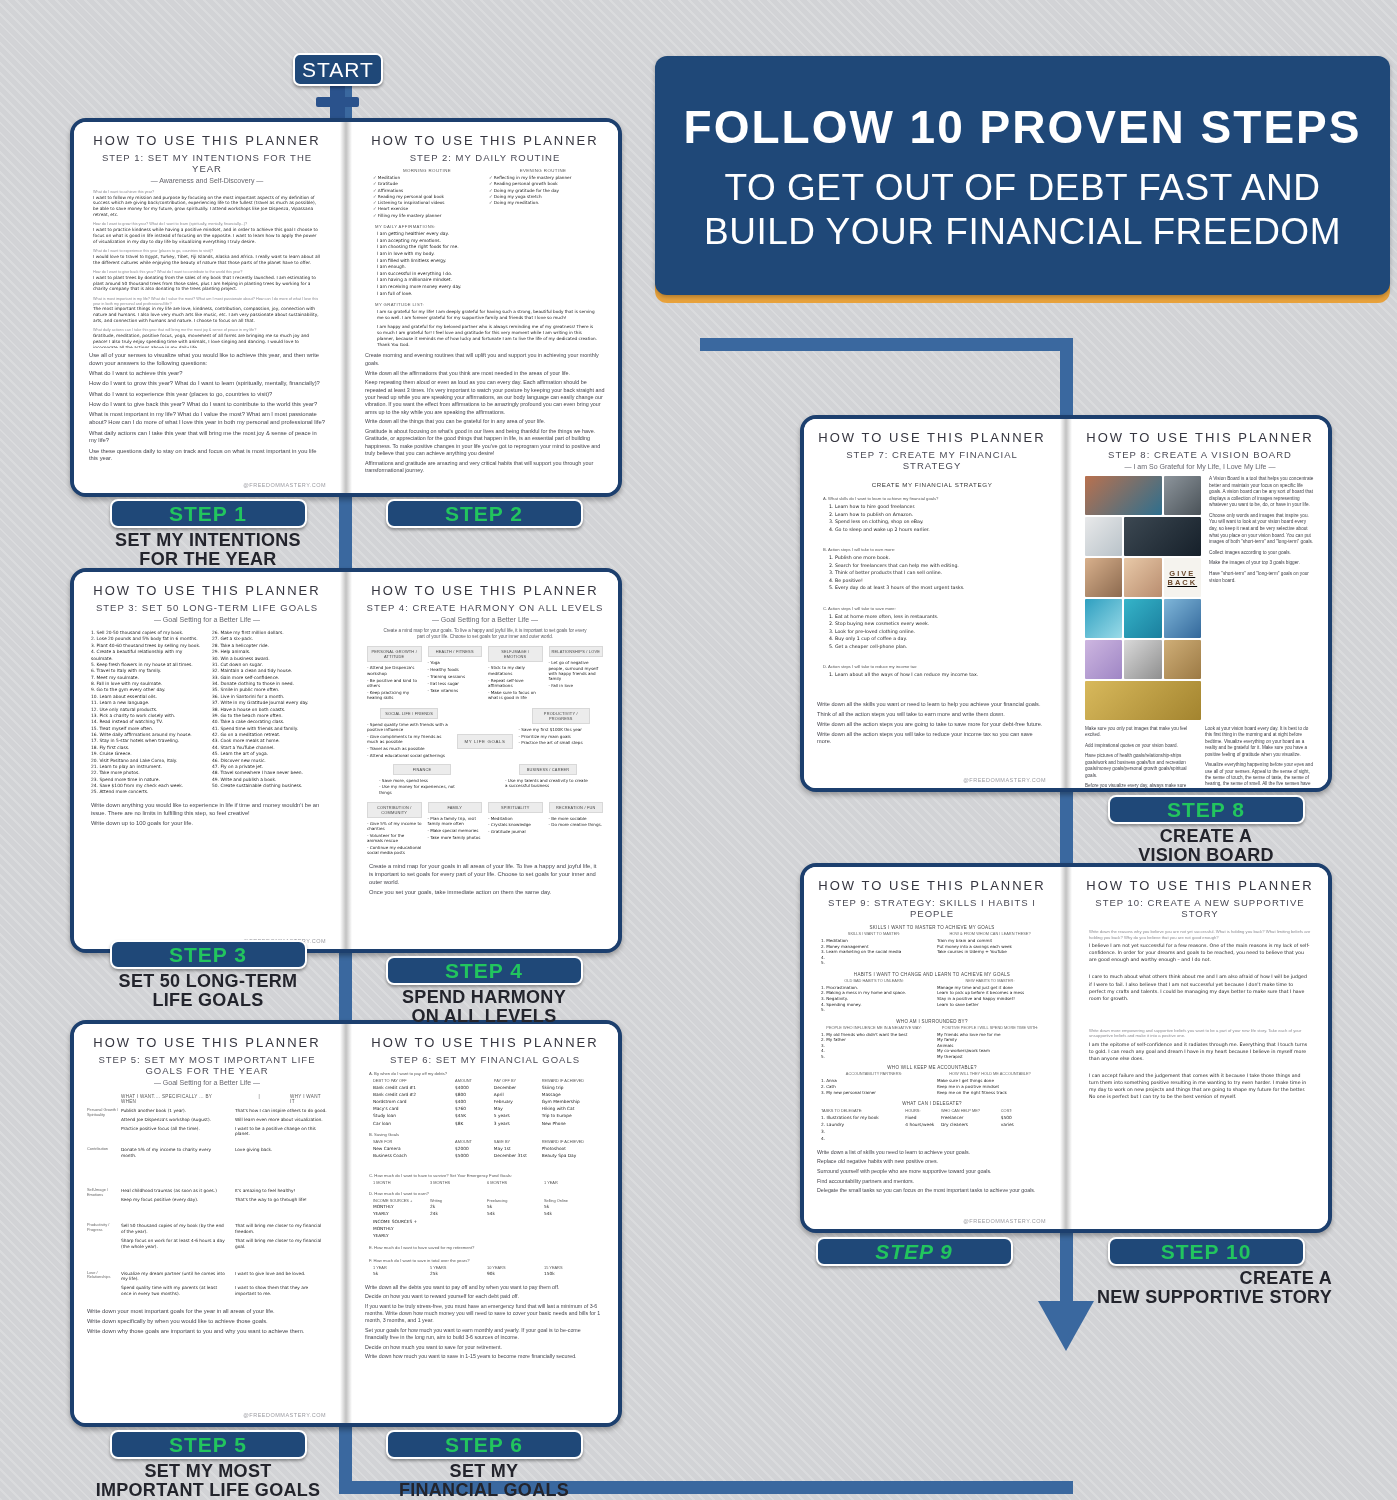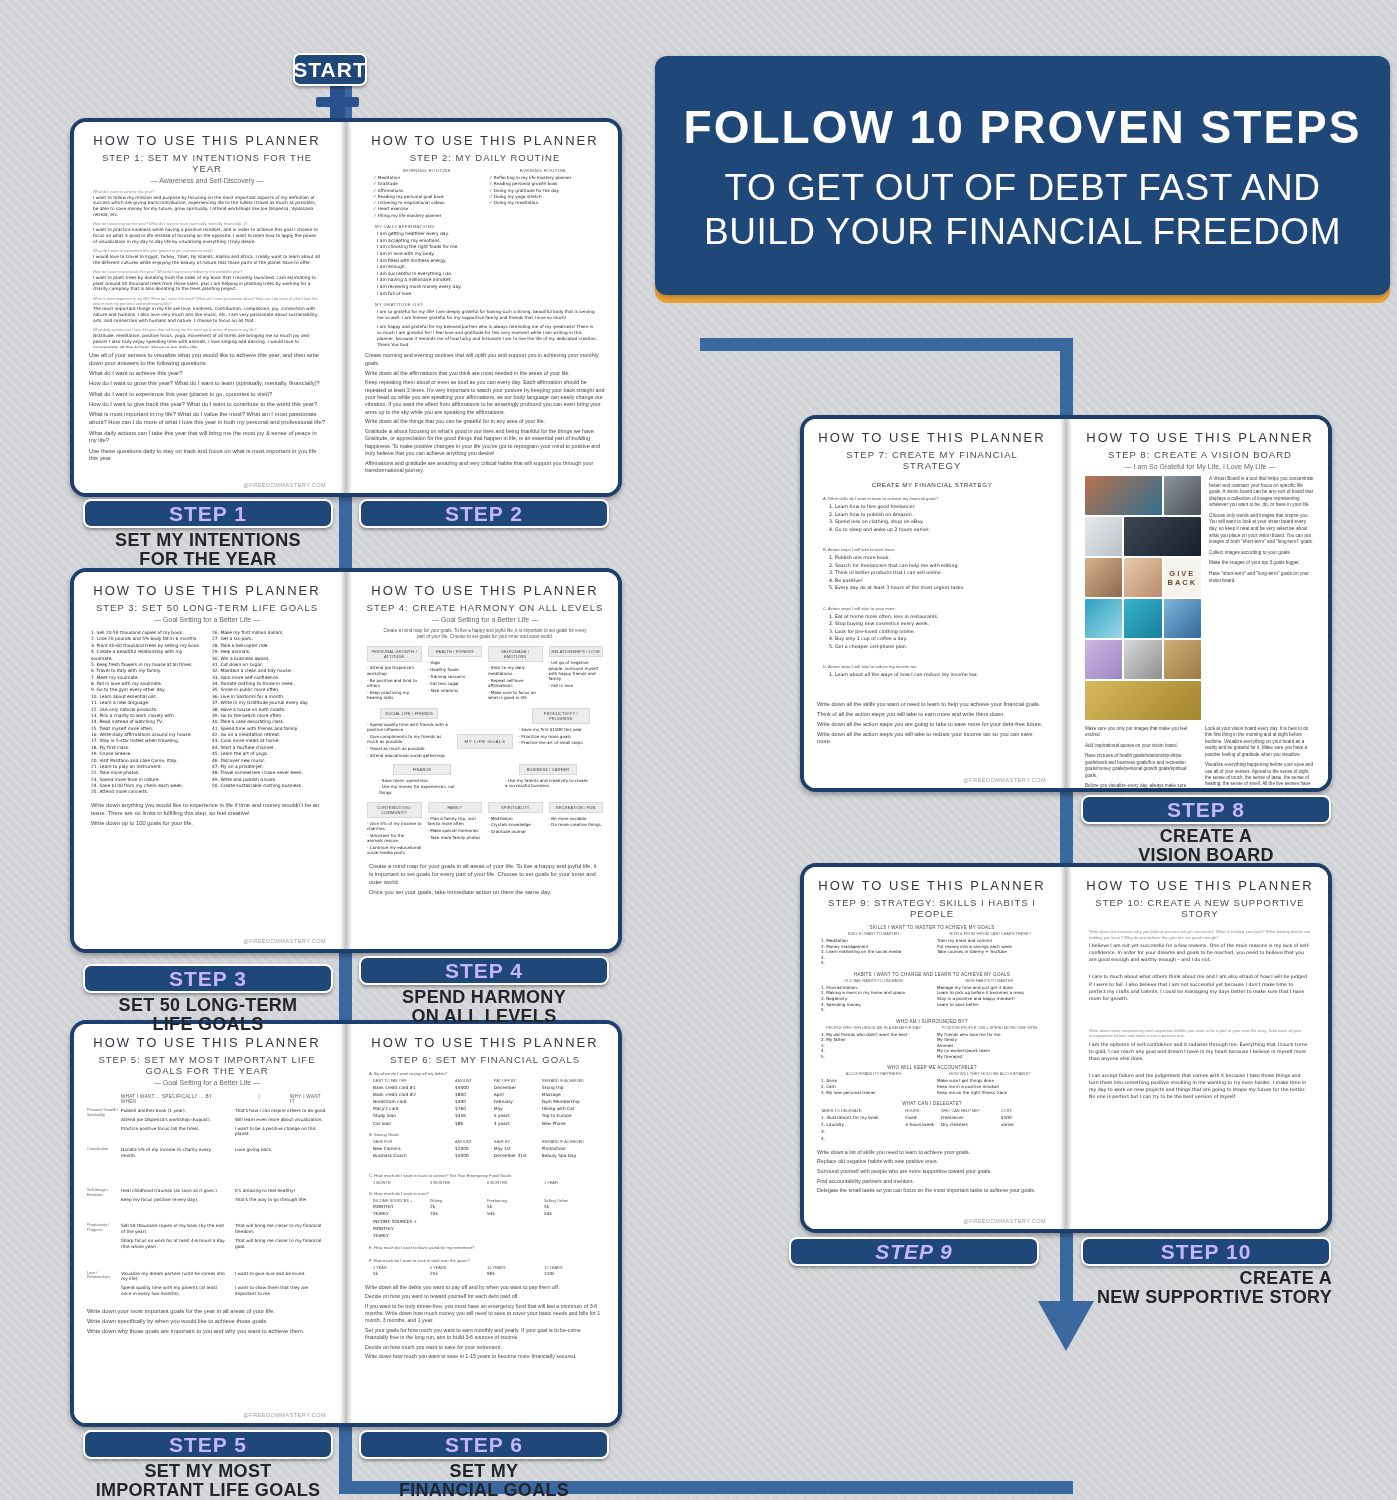--- a/index.html
+++ b/index.html
@@ -15,22 +15,22 @@
   .conn{position:absolute;background:var(--connector);z-index:1;}
   .vline-left{left:339px;top:86px;width:13px;height:1406px;}
   .hline-bottom{left:339px;top:1481px;width:734px;height:13px;}
   .hline-topright{left:700px;top:338px;width:373px;height:13px;}
   .vline-right{left:1060px;top:338px;width:13px;height:965px;}
   .arrowhead{position:absolute;left:1038px;top:1301px;width:0;height:0;z-index:1;
     border-left:28px solid transparent;border-right:28px solid transparent;border-top:50px solid var(--connector);}
   .start-neck{left:330px;top:84px;width:15px;height:38px;background:#2a528c;}
   .start-cap{left:316px;top:97px;width:43px;height:10px;background:#2a528c;border-radius:2px;}
   
-  .start{position:absolute;left:293px;top:53px;width:74px;height:33px;background:var(--navy);
-    border:2px solid #ffffff;border-radius:7px;color:#fff;font-weight:bold;font-size:21px;
+  .start{position:absolute;left:293px;top:53px;width:90px;height:33px;background:var(--navy);
+    border:2px solid #ffffff;border-radius:7px;color:#fff;font-weight:normal;font-size:21px;
     display:flex;align-items:center;justify-content:center;letter-spacing:1px;z-index:3;
     box-shadow:0 2px 3px rgba(0,0,0,.35);}
   
   .banner-orange{position:absolute;left:655px;top:66px;width:735px;height:237px;background:var(--orange);border-radius:12px;z-index:1;}
   .banner{position:absolute;left:655px;top:56px;width:735px;height:239px;background:var(--navy);
     border-radius:12px;z-index:2;color:#fff;text-align:center;padding-top:44px;box-shadow:0 2px 4px rgba(0,0,0,.25);}
   .banner .l1{font-size:46px;font-weight:bold;letter-spacing:2px;}
   .banner .l2{font-size:37px;font-weight:400;letter-spacing:.5px;margin-top:12px;line-height:1.18;}
   
   .spread{position:absolute;display:flex;background:var(--paper);border:4px solid #1c3f6e;border-radius:16px;
@@ -105,21 +105,21 @@
   .p6print .pline{font-size:5.3px;}
   
   .s7h{text-align:center;font-size:6.2px;letter-spacing:.6px;color:#333;margin:10px 0 8px 0;}
   .s7lbl{font-size:4.2px;color:#555;margin:0 0 2px 6px;}
   .s7list{margin:0 0 14px 12px;}
   .s7i{font-family:"DejaVu Sans",sans-serif;font-size:4.7px;line-height:1.6;color:#222;}
   .p7print{margin-top:22px;}
   .p7print .pline{font-size:5.6px;}
   
   .s8wrap{display:flex;gap:8px;margin-top:6px;}
-  .s8left{flex:0 0 116px;}
+  .s8left{flex:0 0 116px;text-decoration:underline;}
   .s8right{flex:1;}
   .vb{display:grid;grid-template-columns:repeat(3,1fr);grid-auto-rows:39px;gap:2px;width:116px;}
   .vt{border-radius:1px;}
   .t1{background:linear-gradient(135deg,#b9714f,#2e6f8e);grid-column:span 2;}
   .t2{background:linear-gradient(135deg,#8d959c,#4a5258);}
   .t3{background:linear-gradient(135deg,#e8e9ea,#b9c3c9);}
   .t4{background:linear-gradient(135deg,#3c4852,#16202a);grid-column:span 2;}
   .t5{background:linear-gradient(135deg,#d8b08c,#8c6a4f);}
   .t6{background:linear-gradient(135deg,#e8c9a8,#b98d6f);}
   .t7{background:#f5f3ee;display:flex;flex-direction:column;align-items:center;justify-content:center;}
@@ -147,22 +147,22 @@
   .s9tbl .tcell:nth-child(3){flex:0 0 27%;}
   .s9tbl .tcell:nth-child(4){flex:1;}
   .p9print{margin-top:7px;}
   .p9print .pline{font-size:5.3px;}
   
   .s10{position:relative;height:330px;}
   .s10q{font-size:4.2px;line-height:1.35;color:#8a8a90;margin:10px 4px 2px 4px;}
   .s10a{font-family:"DejaVu Sans",sans-serif;font-size:4.7px;line-height:1.5;color:#222;margin:0 4px 10px 4px;}
   
   .slbl{position:absolute;z-index:3;text-align:center;}
-  .pill{width:250px;height:29px;margin:0 auto;background:var(--navy);border:2px solid #fff;border-radius:8px;
-    color:#c4b5fd;font-weight:bold;font-size:21px;letter-spacing:1px;display:flex;align-items:center;justify-content:center;
+  .pill{width:197px;height:29px;margin:0 auto;background:var(--navy);border:2px solid #fff;border-radius:8px;
+    color:#22c55e;font-weight:bold;font-size:21px;letter-spacing:1px;display:flex;align-items:center;justify-content:center;
     box-shadow:0 2px 3px rgba(0,0,0,.35);}
   .slbl-lines{margin-top:3px;}
   .sline{font-size:18px;font-weight:bold;letter-spacing:.3px;color:#23242c;line-height:1.07;}
 </style>
 </head>
 <body>
 
 <div class="canvas">
 
   <div class="conn vline-left"></div>
@@ -942,21 +942,21 @@
   <div class="slbl" style="left:76px;top:499px;width:264px;">
     <div class="pill">STEP 1</div>
     <div class="slbl-lines">
         <div class="sline">SET MY INTENTIONS</div>
         <div class="sline">FOR THE YEAR</div>
       </div>
   </div>
   <div class="slbl" style="left:352px;top:499px;width:264px;">
     <div class="pill">STEP 2</div>
   </div>
-  <div class="slbl" style="left:76px;top:964px;width:264px;">
+  <div class="slbl" style="left:76px;top:940px;width:264px;">
     <div class="pill">STEP 3</div>
     <div class="slbl-lines">
         <div class="sline">SET 50 LONG-TERM</div>
         <div class="sline">LIFE GOALS</div>
       </div>
   </div>
   <div class="slbl" style="left:352px;top:956px;width:264px;">
     <div class="pill">STEP 4</div>
     <div class="slbl-lines">
         <div class="sline">SPEND HARMONY</div>

